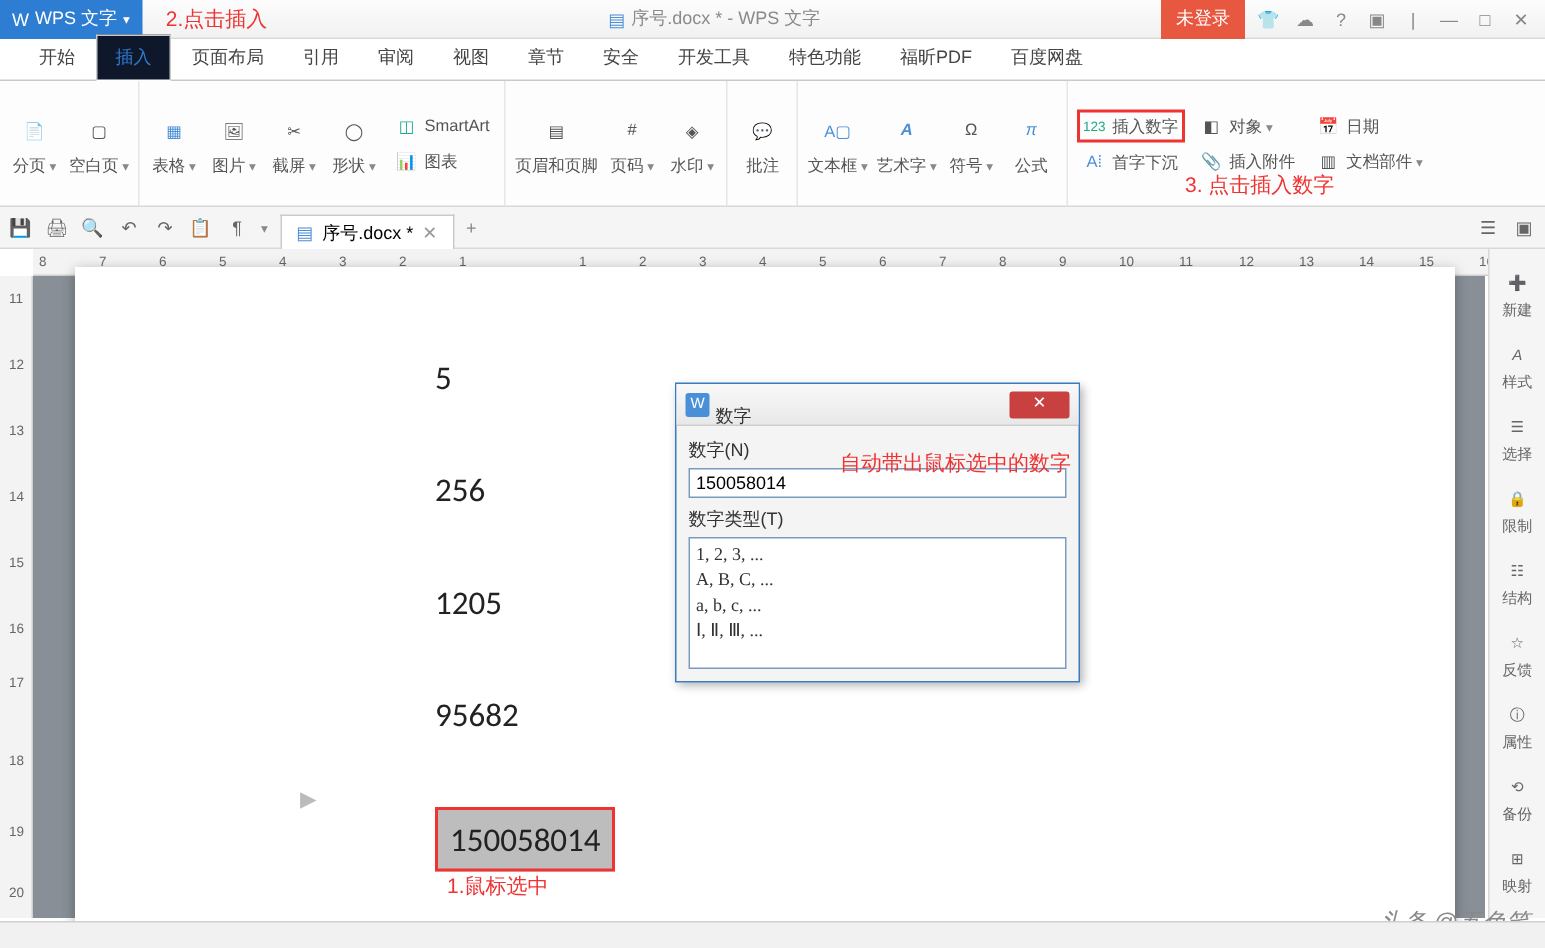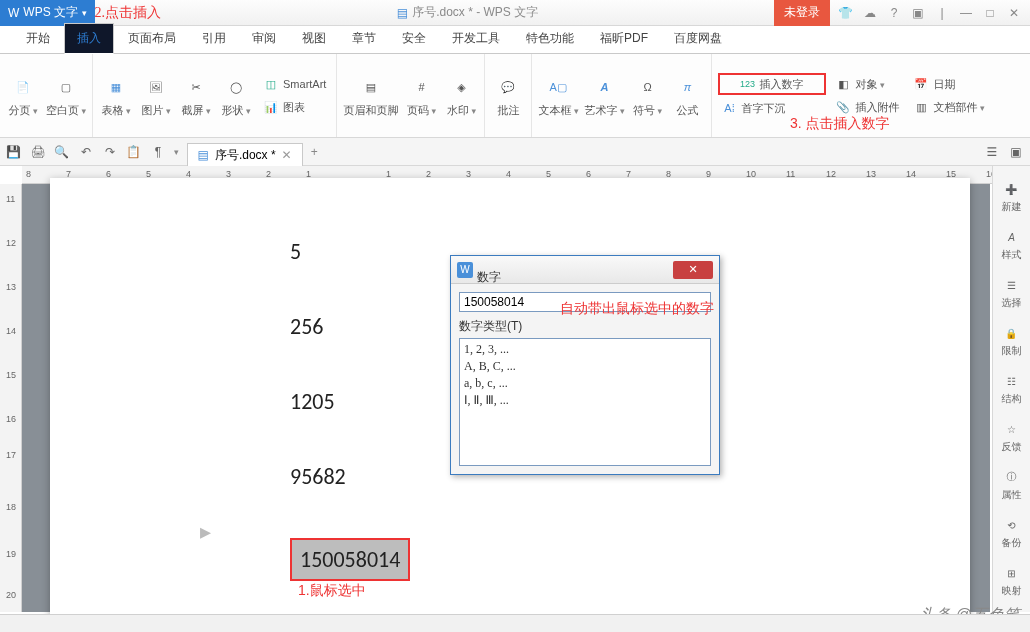--- a/index.html
+++ b/index.html
@@ -56,42 +56,42 @@
 
 
 .dialog { position: absolute; left: 450px; top: 255px; width: 270px; background: #f4f4f4; border: 1px solid #3b7bbf; box-shadow: 2px 2px 6px rgba(0,0,0,.3); }
 .dlg-title { height: 28px; background: linear-gradient(#f9f9f9,#e8e8e8); display: flex; align-items: center; padding: 0 6px; border-bottom:1px solid #ccc;}
 .dlg-title .ic { width:16px; height:16px; background:#4a90d9; color:#fff; display:flex;align-items:center;justify-content:center; font-size:10px; border-radius:2px; margin-right:4px;}
 .dlg-title .ttl { flex:1; color:#333;margin-top:16px;}
 .dlg-close { background: #c84040; color:#fff; width:40px; height:18px; text-align:center; border-radius:2px; font-size:11px; line-height:17px;}
 .dlg-body { padding: 8px; }
 .dlg-body label { color:#333; display:block; margin-bottom:3px;}
 .dlg-input { width: 100%; border: 1px solid #7a9ac0; padding: 2px 4px; font-size: 12px; margin-bottom:6px;}
-.dlg-list { width:100%; height:128px; border:1px solid #7a9ac0; background:#fff; overflow-y:auto; padding:2px;}
+.dlg-list { width:100%; height:88px; border:1px solid #7a9ac0; background:#fff; overflow-y:auto; padding:2px;}
 .dlg-list div { padding:1px 2px; font-family: "SimSun", serif; font-size:12px; color:#333;}
 .dlg-btns { display:flex; justify-content:flex-end; gap:8px; padding:8px;}
 .dlg-btn { width:70px; height:24px; border:1px solid #888; background:linear-gradient(#fdfdfd,#e8e8e8); border-radius:3px; cursor:pointer;}
 .dlg-btn.primary { border:1px solid #3b7bbf; box-shadow: 0 0 2px #6ab0f3;}
 
 
 .anno { position: absolute; color: #e33; font-size: 14px; pointer-events:none;}
 
 .watermark { position:absolute; right:10px; bottom:6px; color:#888; font-size:16px; font-style:italic;}
 .statusbar { position:absolute; left:0; right:0; bottom:0; height:18px; background:#f1f1f1; border-top:1px solid #d0d0d0;}
 </style>
 </head>
 <body>
 
 <div class="titlebar">
   <div class="app-btn">
     <span>W</span>
     <span>WPS 文字</span>
     <span class="tri">▾</span>
   </div>
-  <div class="anno" style="position:static; pointer-events:none;font-family:Liberation Serif, serif;">2.点击插入</div>
+  <div class="anno" style="position:static; margin-left:16px; pointer-events:none;">2.点击插入</div>
   <div class="titlebar-center">
     <span style="color:#4a90d9">▤</span>
     <span>序号.docx * - WPS 文字</span>
   </div>
   <div class="login-btn">未登录</div>
   <div class="win-ctrls">
     <span>👕</span>
     <span>☁</span>
     <span>?</span>
     <span>▣</span>
@@ -189,21 +189,21 @@
         <div class="ic">Ω</div>
         <span class="dd">符号</span>
       </div>
     <div class="ritem">
         <div class="ic" style="color:#4a90d9;font-style:italic">π</div>
         <span>公式</span>
       </div>
   </div>
   <div class="rgroup" style="border-right:none">
     <div class="rcol">
-      <div class="ritem-sm red-box" style="padding:1px 20px">
+      <div class="ritem-sm red-box" style="padding:1px 2px">
           <span class="ic" style="color:#2a8;font-size:9px">123</span>
           <span>插入数字</span>
         </div>
       <div class="ritem-sm">
           <span class="ic" style="color:#4a90d9">A⁞</span>
           <span>首字下沉</span>
         </div>
     </div>
     <div class="rcol">
       <div class="ritem-sm">
@@ -345,20 +345,21 @@
     </div>
 </div>
 
 <div class="dialog">
   <div class="dlg-title">
     <span class="ic">W</span>
     <span class="ttl">数字</span>
     <span class="dlg-close">✕</span>
   </div>
   <div class="dlg-body">
+    <label>数字(N)</label>
     <input class="dlg-input" value="150058014" style="">
     <label>数字类型(T)</label>
     <div class="dlg-list">
       <div>1, 2, 3, ...</div>
       <div>A, B, C, ...</div>
       <div>a, b, c, ...</div>
       <div>Ⅰ, Ⅱ, Ⅲ, ...</div>
     </div>
   </div>
 </div>

